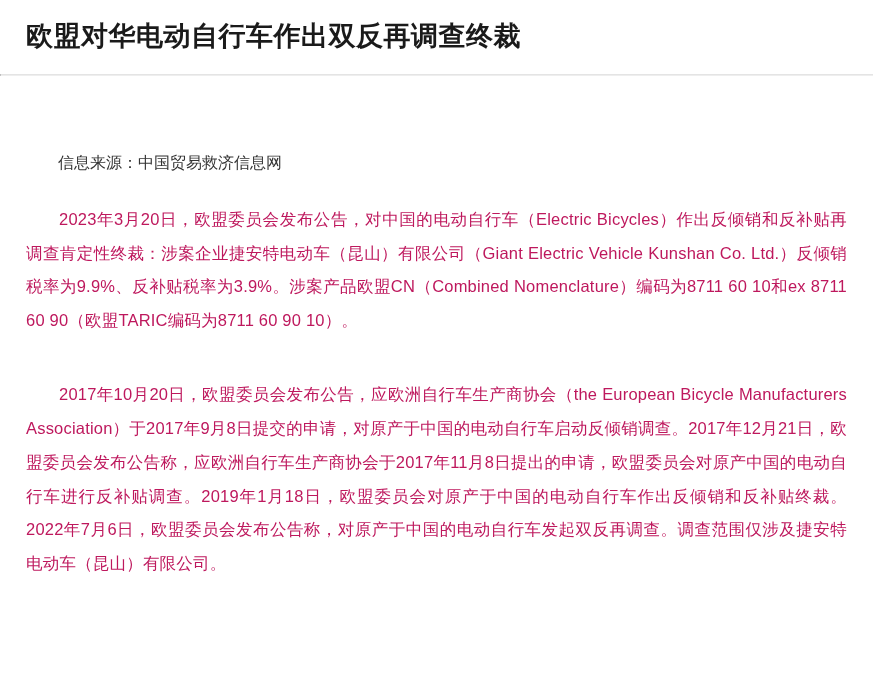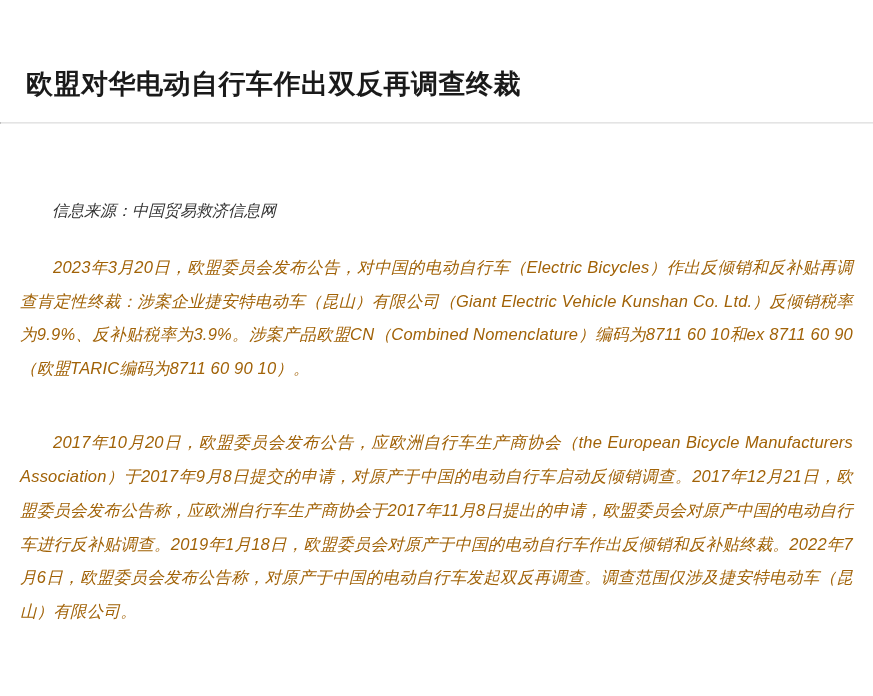--- a/index.html
+++ b/index.html
@@ -15,50 +15,48 @@
     overflow: hidden;
   }
   .page {
     width: 873px;
     height: 696px;
     box-sizing: border-box;
     position: relative;
   }
   .title-area {
     padding: 18px 26px 20px 26px;
-    margin-top: 48px;
   }
   .article-title {
     font-size: 27px;
     font-weight: bold;
     color: #1a1a1a;
     letter-spacing: 0.5px;
     line-height: 1.35;
     margin: 0;
   }
   .title-rule {
     border-top: 1px solid #e4e4e4;
     margin: 0;
     width: 100%;
   }
   .body-area {
-    padding: 0 20px;
-    font-style: italic;
+    padding: 0 26px;
   }
   .source-line {
     font-size: 16px;
     color: #333333;
     margin-top: 72px;
     margin-bottom: 0;
     padding-left: 32px;
     line-height: 1.9;
   }
   p.para {
     font-size: 16.5px;
-    color: #a16207;
+    color: #be185d;
     line-height: 2.05;
     margin: 24px 0 0 0;
     text-indent: 33px;
     text-align: justify;
     letter-spacing: 0.2px;
   }
   p.para.second {
     margin-top: 40px;
   }
 </style>

